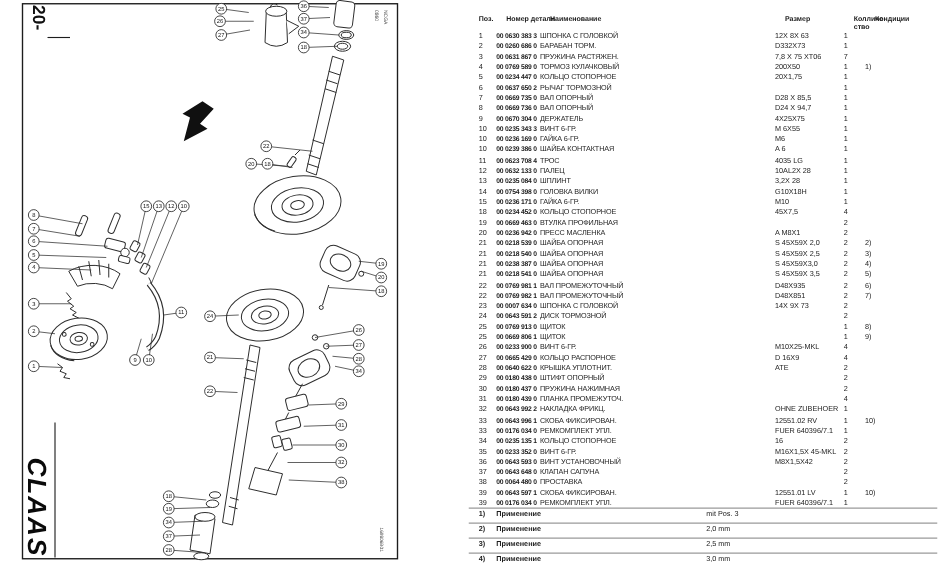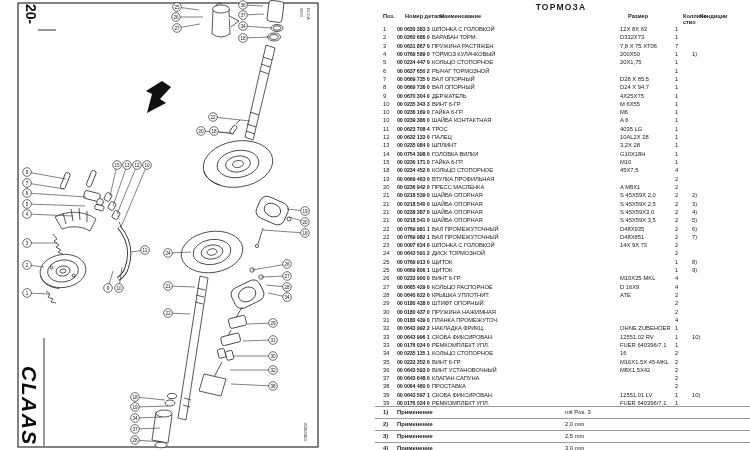--- a/index.html
+++ b/index.html
@@ -323,21 +323,20 @@
         <circle cx="273" cy="370" r="4.3" fill="#fff" stroke="#2e2e2e" stroke-width="0.7"></circle>
         <text x="273" y="370" dy="1.6" text-anchor="middle" font-size="4.6" fill="#111" font-family="&quot;Liberation Sans&quot;,sans-serif">32</text>
         <line x1="273" y1="386" x2="231" y2="384" stroke="#2e2e2e" stroke-width="0.6"></line>
         <circle cx="273" cy="386" r="4.3" fill="#fff" stroke="#2e2e2e" stroke-width="0.7"></circle>
         <text x="273" y="386" dy="1.6" text-anchor="middle" font-size="4.6" fill="#111" font-family="&quot;Liberation Sans&quot;,sans-serif">38</text>
       </g>
   </svg>
 </div>
 
 <div class="table-page">
-  <div class="tbl-title">ТОРМОЗА</div>
   <div class="tbl-head">
     <span class="h-pos">Поз.</span>
     <span class="h-part">Номер детали</span>
     <span class="h-name">Наименование</span>
     <span class="h-size">Размер</span>
     <span class="h-qty1">Колличе</span>
     <span class="h-qty2">ство</span>
     <span class="h-cond">Кондиции</span>
   </div>
   <div class="tbl-rows">

